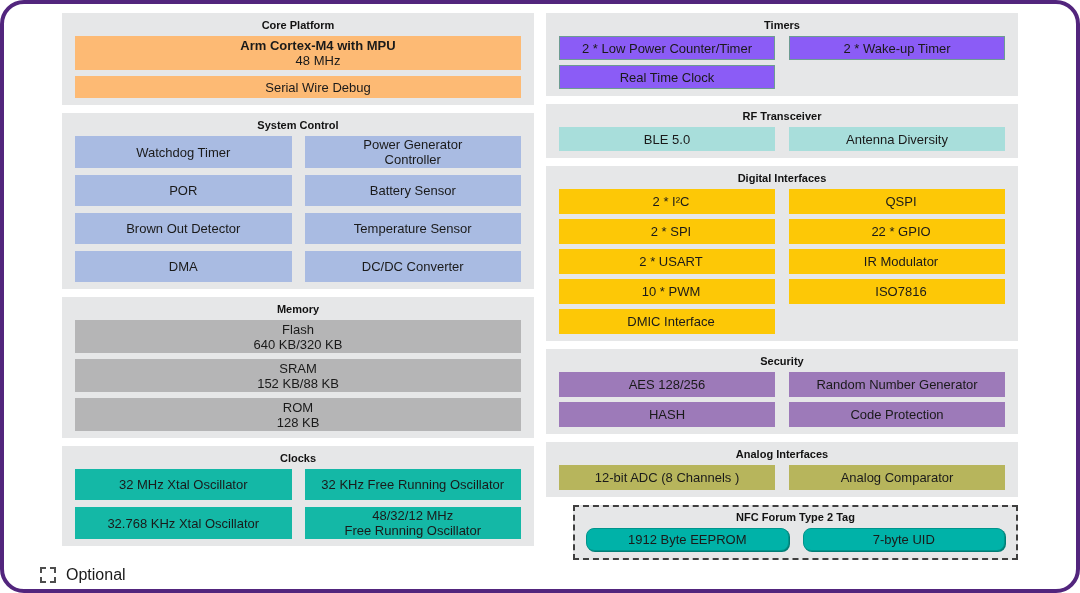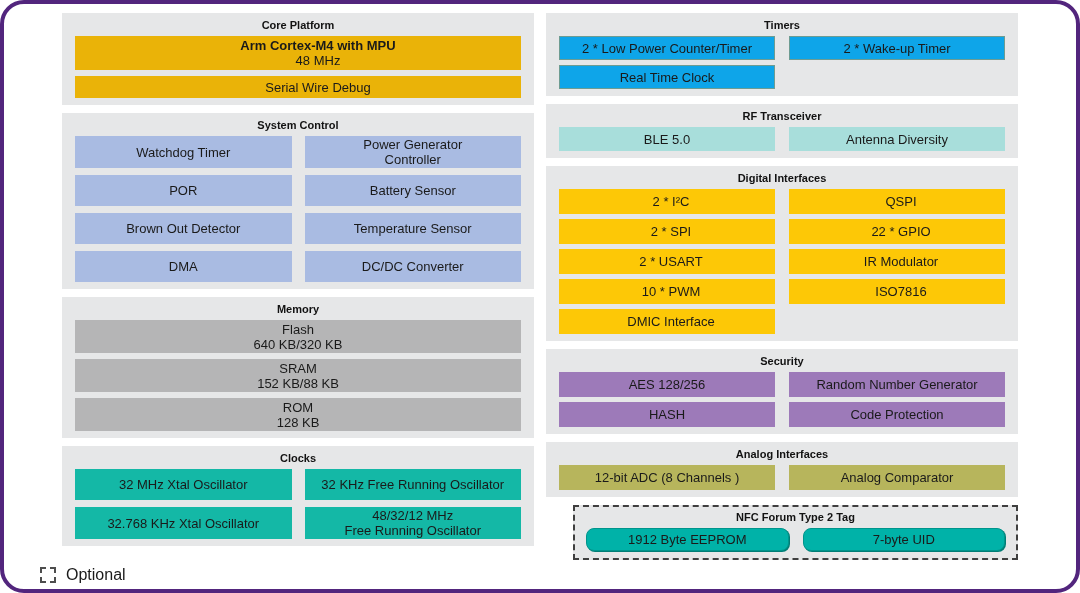--- a/index.html
+++ b/index.html
@@ -31,25 +31,25 @@
   .grid2r { display:grid; grid-template-columns:1fr 1fr; gap:5px 14px; }
 
   .block {
     display:flex; flex-direction:column; align-items:center; justify-content:center;
     text-align:center; font-size:13px; line-height:15px;
     min-height:25px; padding:1px 4px; box-sizing:border-box;
   }
   .block .b { font-weight:bold; }
 
   
-  .c-core { background:#eab308;padding-left:44px; }
+  .c-core { background:#fdba74;padding-left:44px; }
   .c-sys  { background:#a9bbe2; }
   .c-mem  { background:#b5b5b6; }
   .c-clk  { background:#14b8a6; }
-  .c-tim  { background:#0ea5e9; border:1px solid #6d9c92; }
+  .c-tim  { background:#8b5cf6; border:1px solid #6d9c92; }
   .c-rf   { background:#a8dedb; }
   .c-dig  { background:#fdc806; }
   .c-sec  { background:#9d7ab9; }
   .c-ana  { background:#b7b55c; }
   .c-nfc  { background:#00b2a8; border:1px solid #00958c; box-shadow:1px 1px 0 #007d75; }
 
   
   .s-core .block.cpu { min-height:34px; }
   .s-core .block     { min-height:22px; }
   .s-sys  .block { min-height:31px; }

